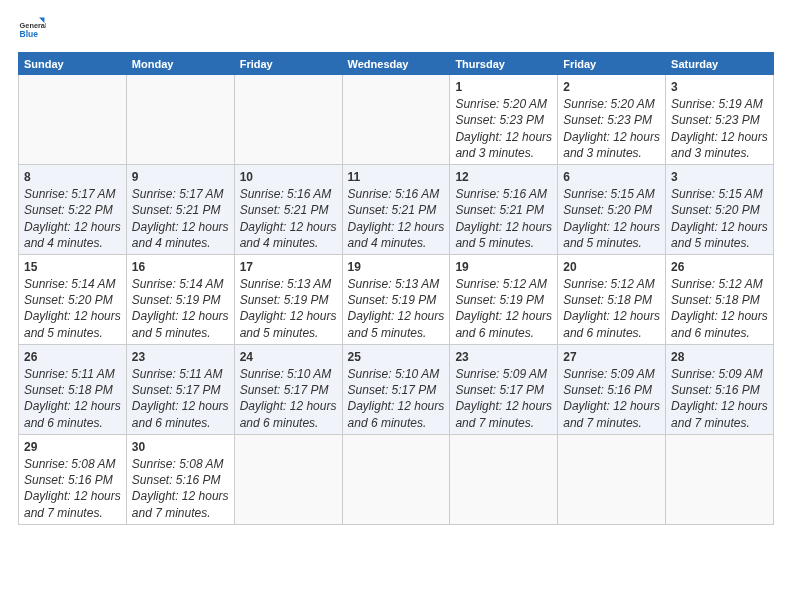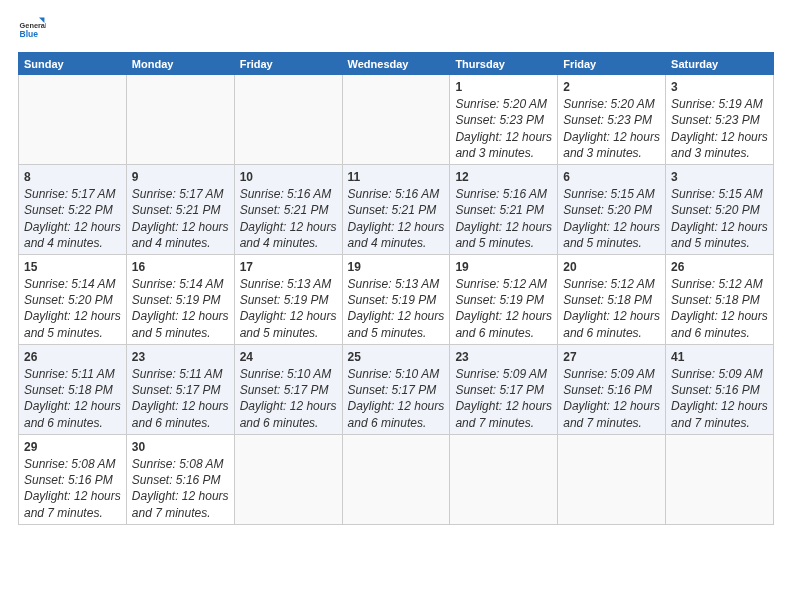--- a/index.html
+++ b/index.html
@@ -218,21 +218,21 @@
           </td>
           <td>
             <span class="day-num">23</span>
             <div class="day-info">Sunrise: 5:09 AM<br>Sunset: 5:17 PM<br>Daylight: 12 hours<br>and 7 minutes.</div>
           </td>
           <td>
             <span class="day-num">27</span>
             <div class="day-info">Sunrise: 5:09 AM<br>Sunset: 5:16 PM<br>Daylight: 12 hours<br>and 7 minutes.</div>
           </td>
           <td>
-            <span class="day-num">41</span>
+            <span class="day-num">28</span>
             <div class="day-info">Sunrise: 5:09 AM<br>Sunset: 5:16 PM<br>Daylight: 12 hours<br>and 7 minutes.</div>
           </td>
         </tr>
         <tr class="last-row">
           <td>
             <span class="day-num">29</span>
             <div class="day-info">Sunrise: 5:08 AM<br>Sunset: 5:16 PM<br>Daylight: 12 hours<br>and 7 minutes.</div>
           </td>
           <td>
             <span class="day-num">30</span>

